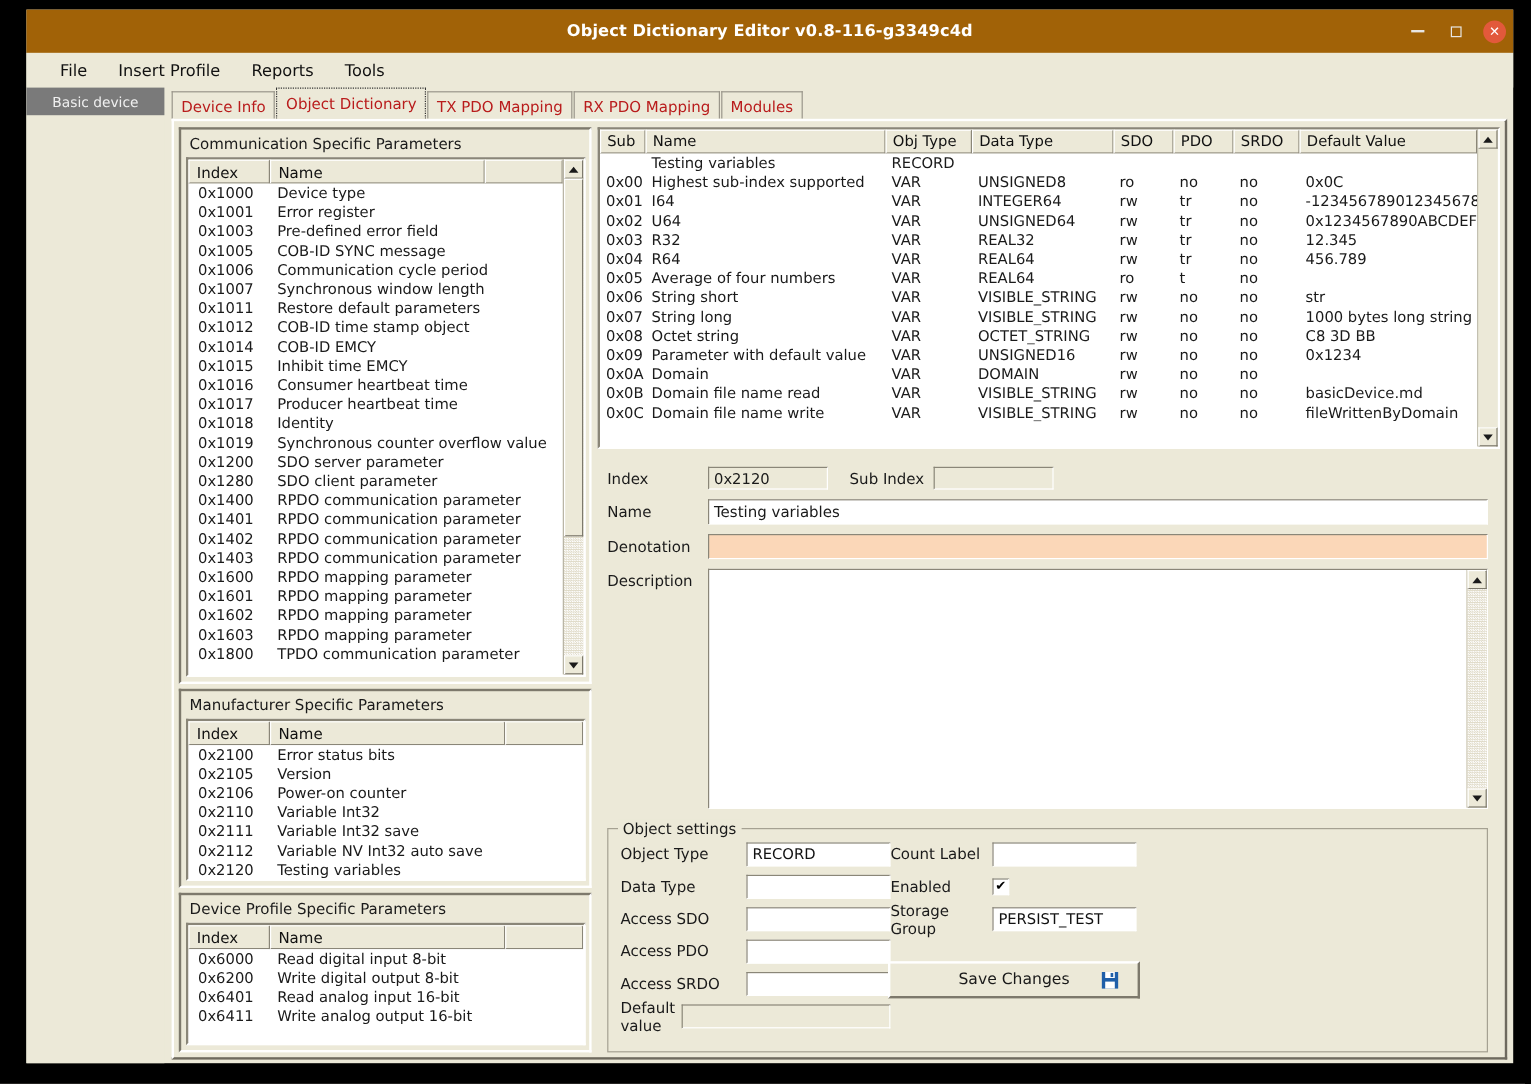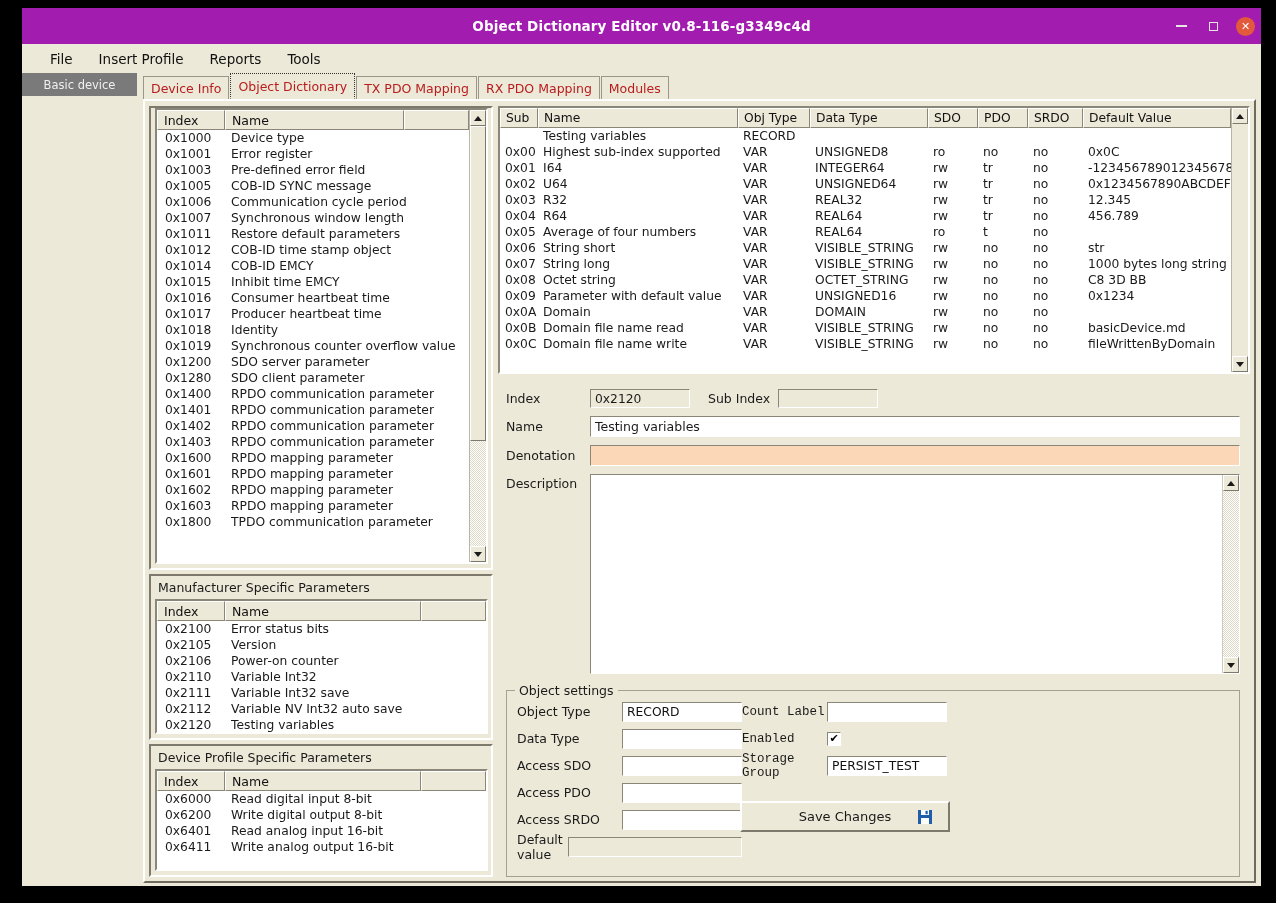--- a/index.html
+++ b/index.html
@@ -13,21 +13,21 @@
   .window {
     position: absolute;
     left: 22px; top: 8px;
     width: 1239px; height: 878px;
     background: #ece9d8;
     display: flex; flex-direction: column;
   }
   
   .titlebar {
     height: 36px;
-    background: #a21caf;
+    background: #a16207;
     color: #ffffff;
     display: flex; align-items: center;
     position: relative;
     flex: none;
     justify-content: flex-end;
   }
   .title-text {
     width: 100%;
     text-align: center;
     font-size: 13.5px;
@@ -228,21 +228,21 @@
   }
   .os-grid { display: flex; gap: 0px; }
   .os-col { display: flex; flex-direction: column; }
   .os-col.c1 { width: 225px; }
   .os-col.c2 { width: 245px; }
   .os-col.c3 { width: 230px; }
   .os-row { display: flex; align-items: center; height: 27px; }
   .os-label { font-size: 12.5px; color: #1a1a1a; }
   .os-label.l1 { width: 105px; }
   .os-label.l2 { width: 105px; }
-  .os-label.l3 { width: 85px; font-family: Liberation Mono, monospace; }
+  .os-label.l3 { width: 85px; }
   .combo {
     width: 120px; height: 20px; background: #ffffff;
     border: 1px solid; border-color: #8a8678 #ffffff #ffffff #8a8678;
     display: flex; align-items: center; font-size: 12.3px; color: #111;
     padding-left: 4px; position: relative; cursor: pointer;
   }
   .txtbox {
     width: 120px; height: 20px; background: #ece9d8;
     border: 1px solid; border-color: #8a8678 #ffffff #ffffff #8a8678;
     font-size: 12.3px; color: #1a1a1a; padding-left: 4px;
@@ -303,20 +303,21 @@
         <div class="tab">TX PDO Mapping</div>
         <div class="tab">RX PDO Mapping</div>
         <div class="tab">Modules</div>
       </div>
 
       <div class="panel">
 
         <div class="leftcol">
 
           <div class="gbox" style="height:464px">
+            <div class="gbox-title">Communication Specific Parameters</div>
             <div class="listwrap">
               <div class="listinner">
                 <div class="lhead">
                   <div class="lh-index">Index</div>
                   <div class="lh-name">Name</div>
                   <div class="lh-pad"></div>
                 </div>
                 <div class="lrows" id="comm-rows">
                     <div class="lrow">
                       <div class="lr-index">0x1000</div>

